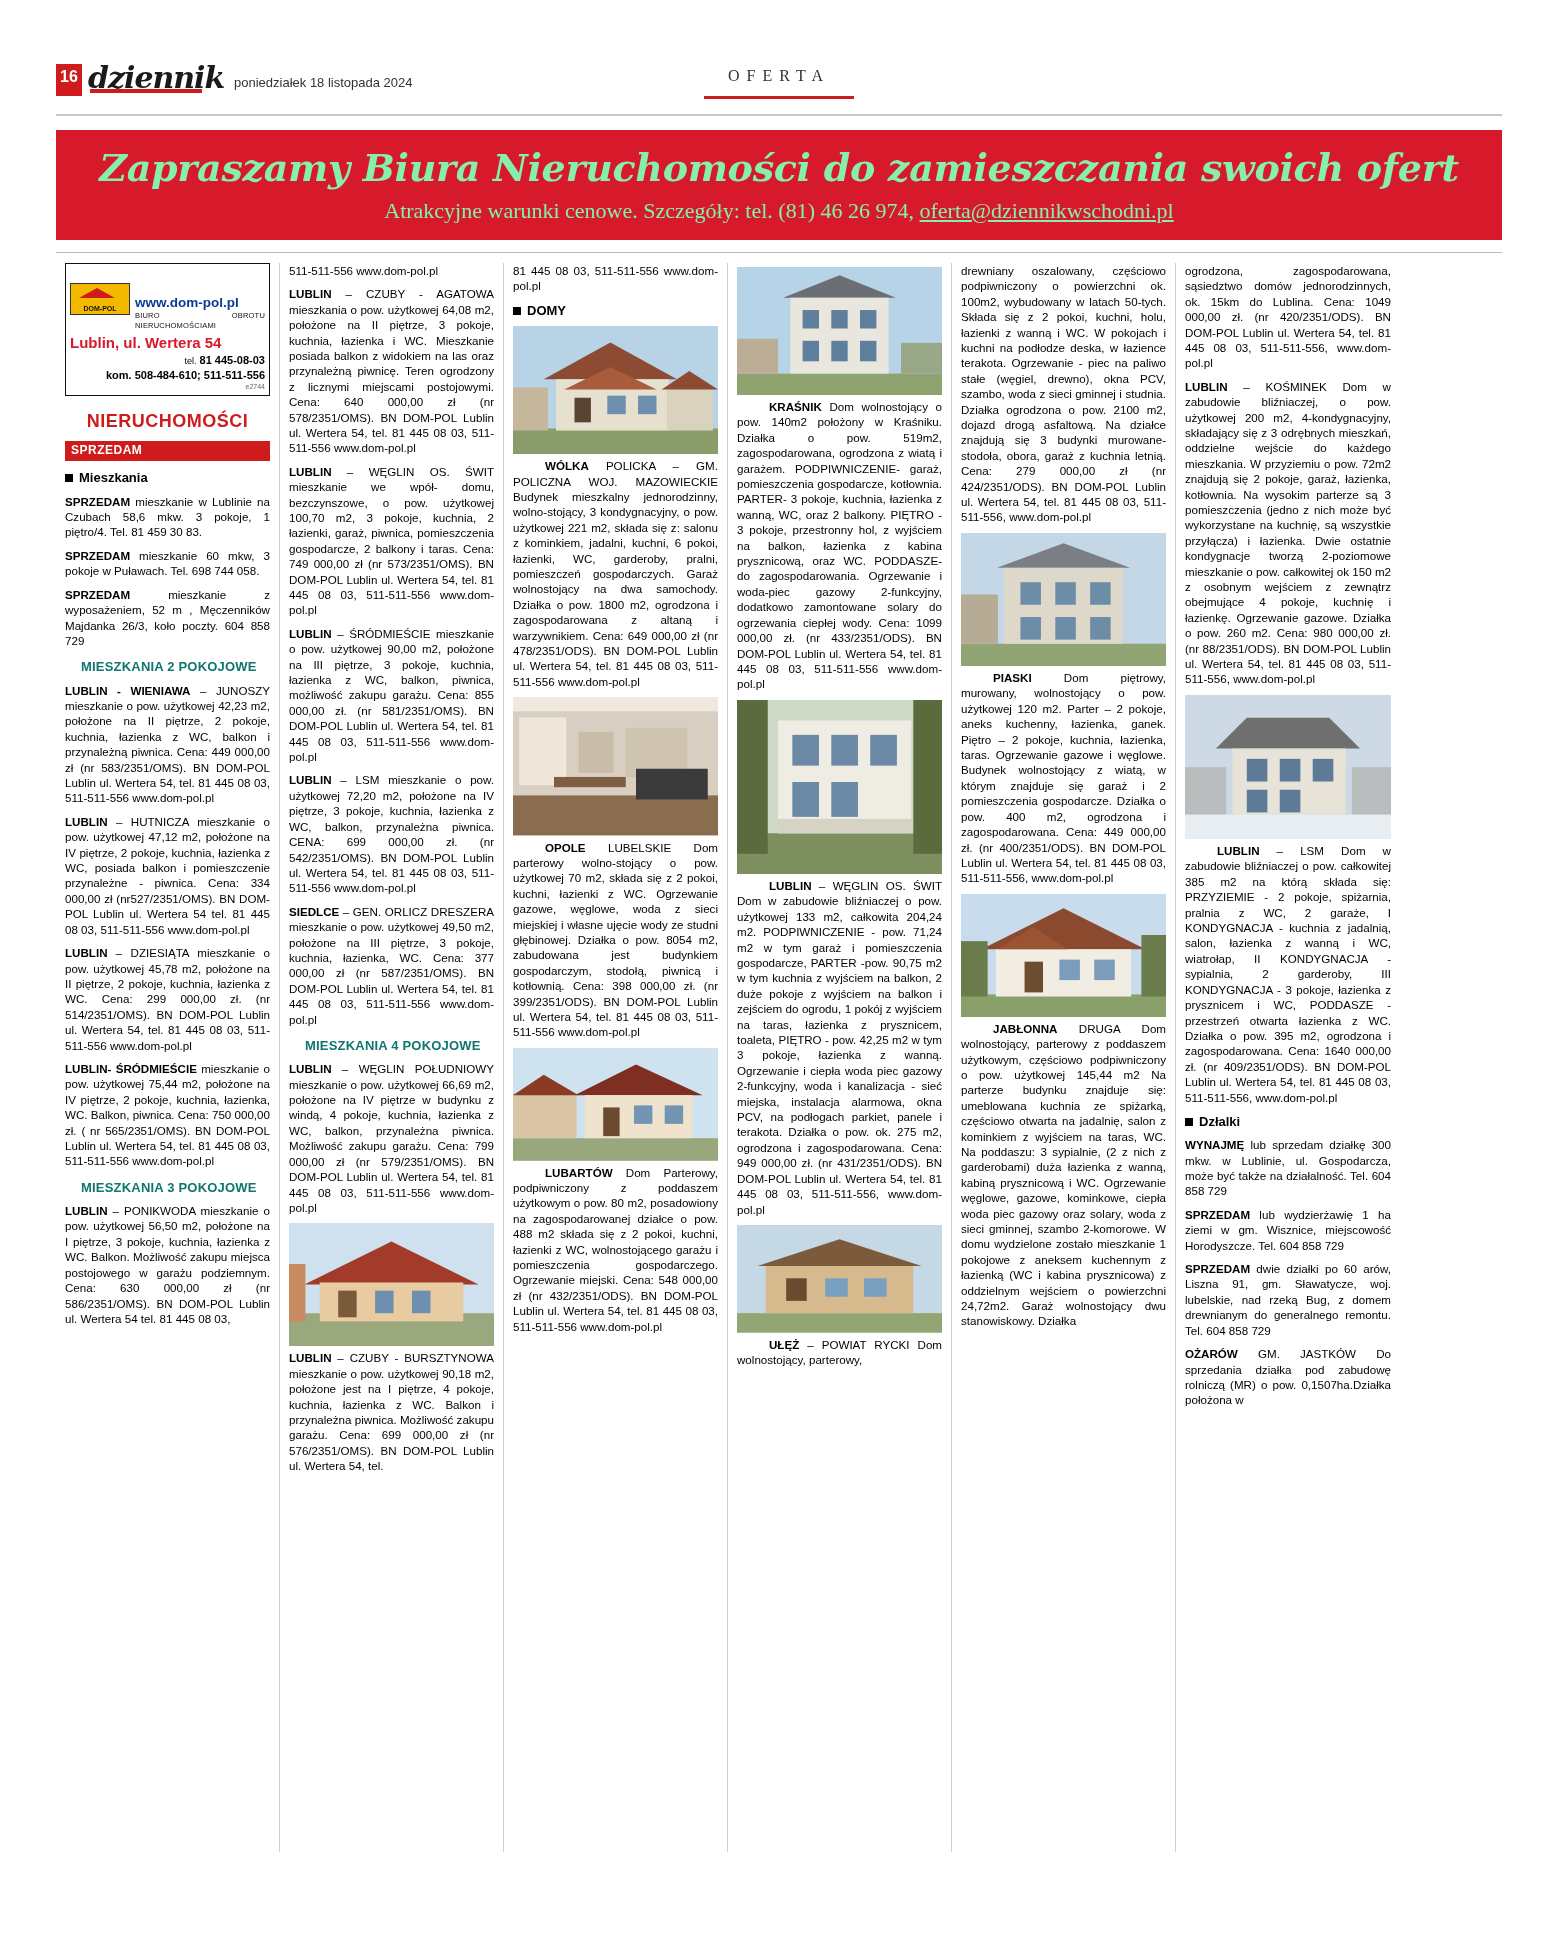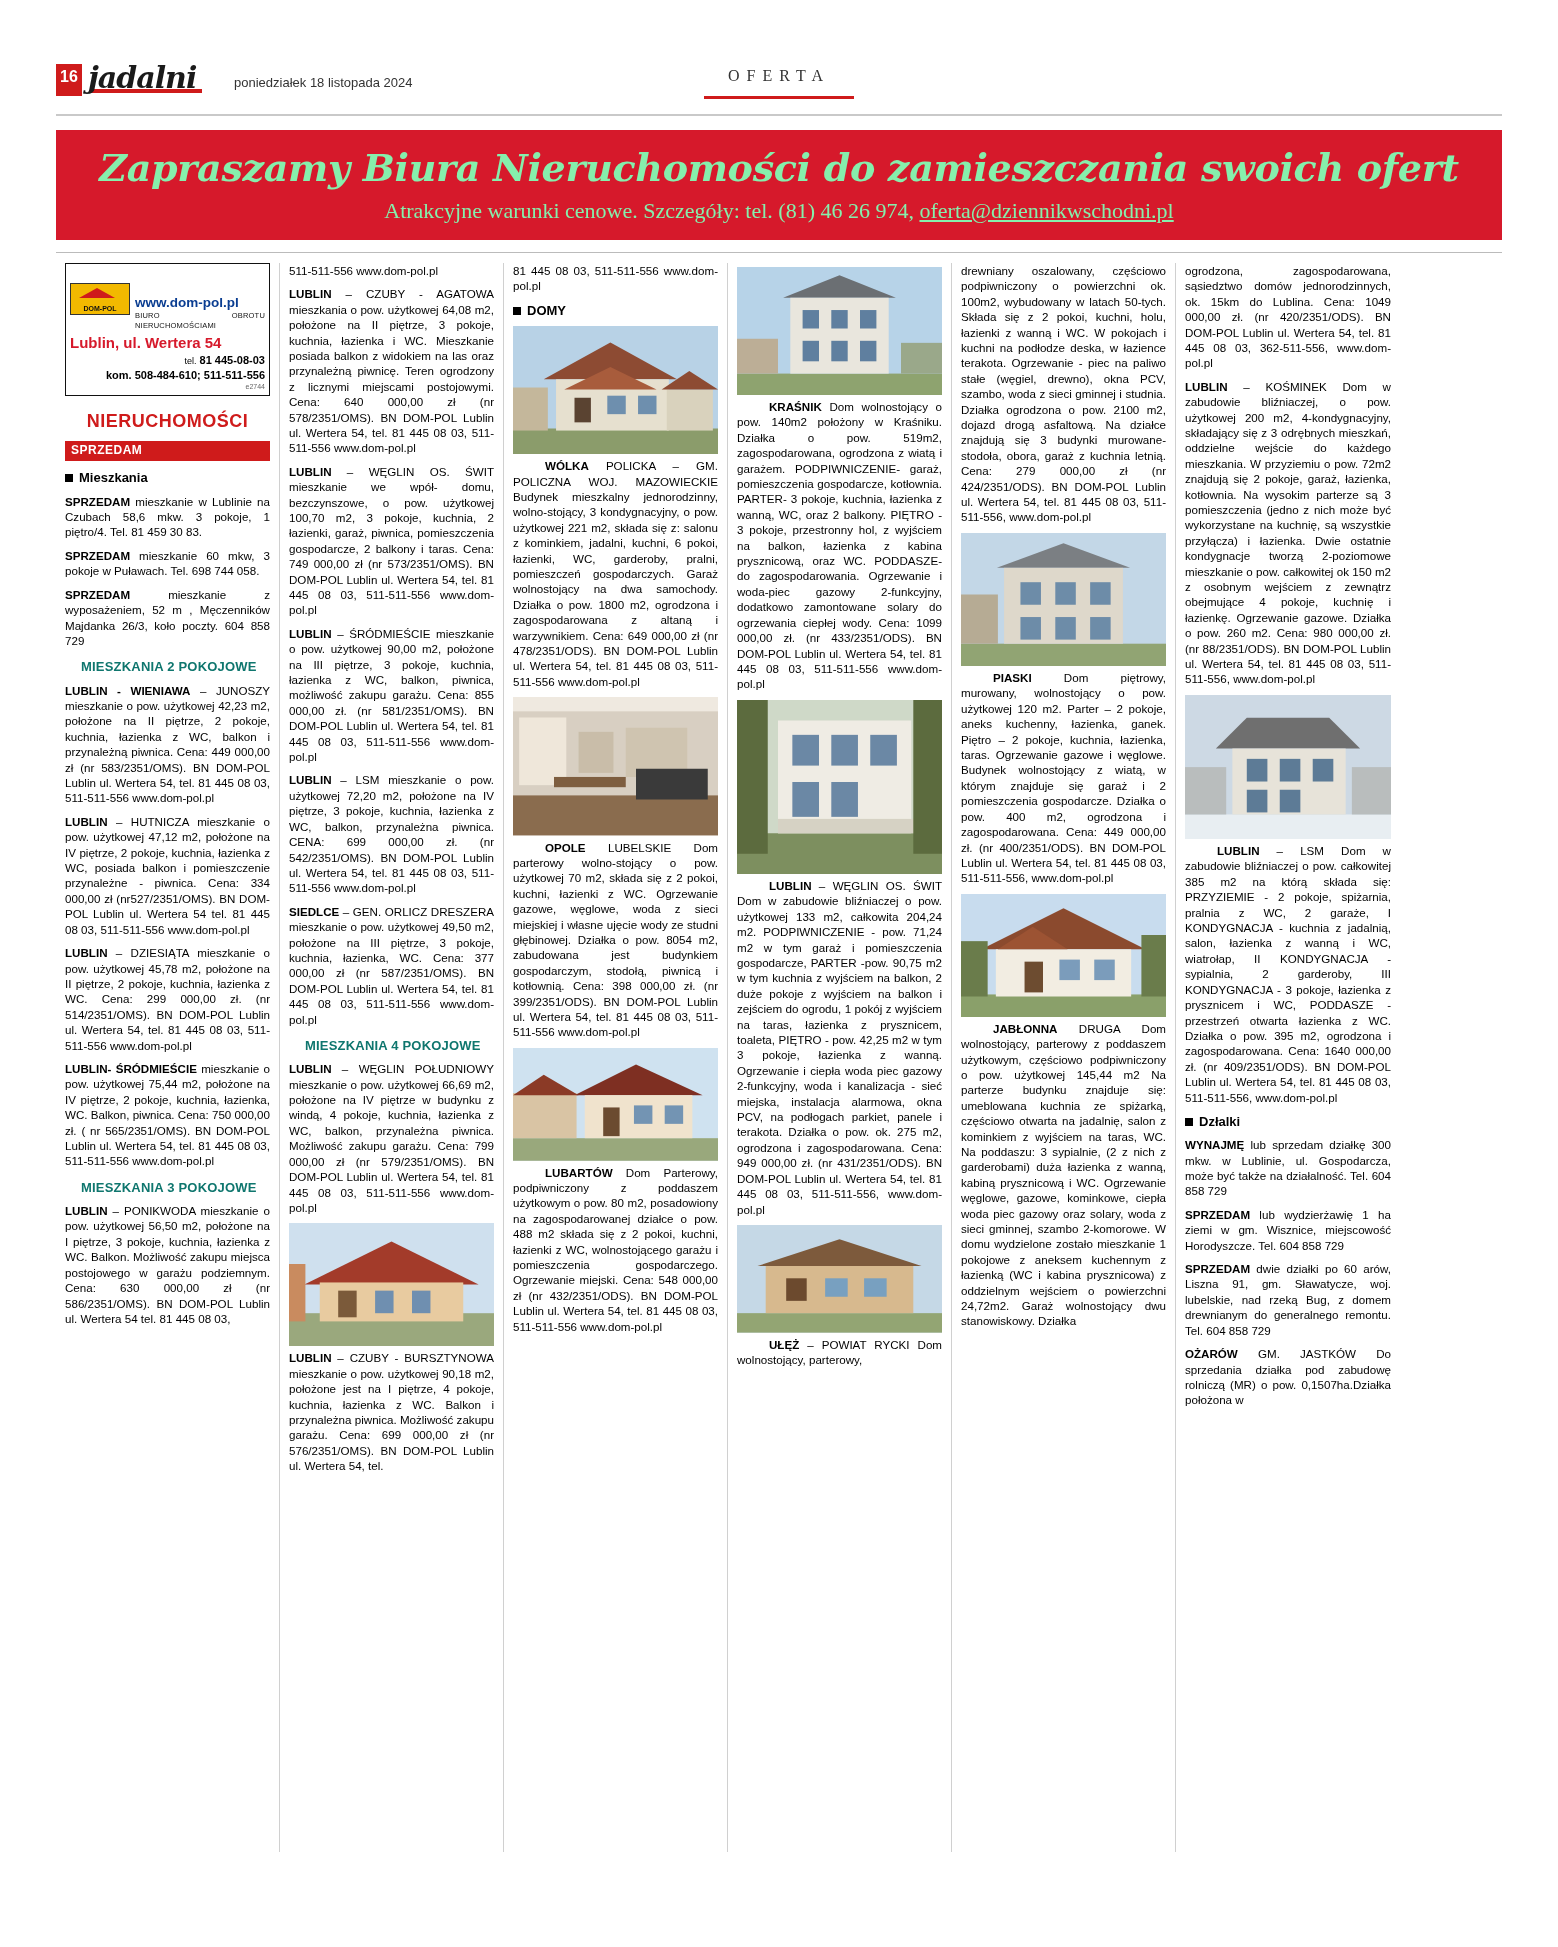--- a/index.html
+++ b/index.html
@@ -265,21 +265,21 @@
 
 </style>
 </head>
 <body>
 
 <div class="page">
 
   <div class="masthead">
     <div class="page-num">16</div>
     <div class="logo">
-      <span>jadalni</span>
+      <span>dziennik</span>
       <span class="logo-underline"></span>
     </div>
     <div class="mast-date">poniedziałek 18 listopada 2024</div>
     <div class="mast-section">OFERTA</div>
     <div class="mast-section-bar"></div>
   </div>
 
   <div class="banner">
     <div class="banner-title">Zapraszamy Biura Nieruchomości do zamieszczania swoich ofert</div>
     <div class="banner-sub">
@@ -521,21 +521,21 @@
           <rect x="176" y="40" width="24" height="60" fill="#6a7c4b"></rect>
         </svg>
       </div>
       <p class="ad">
         <span class="leadcaps">JABŁONNA</span>
         <span>DRUGA Dom wolnostojący, parterowy z poddaszem użytkowym, częściowo podpiwniczony o pow. użytkowej 145,44 m2 Na parterze budynku znajduje się: umeblowana kuchnia ze spiżarką, częściowo otwarta na jadalnię, salon z kominkiem z wyjściem na taras, WC. Na poddaszu: 3 sypialnie, (2 z nich z garderobami) duża łazienka z wanną, kabiną prysznicową i WC. Ogrzewanie węglowe, gazowe, kominkowe, ciepła woda piec gazowy oraz solary, woda z sieci gminnej, szambo 2-komorowe. W domu wydzielone zostało mieszkanie 1 pokojowe z aneksem kuchennym z łazienką (WC i kabina prysznicowa) z oddzielnym wejściem o powierzchni 24,72m2. Garaż wolnostojący dwu stanowiskowy. Działka</span>
       </p>
     </div>
 
     <div class="col">
-      <p class="ad">ogrodzona, zagospodarowana, sąsiedztwo domów jednorodzinnych, ok. 15km do Lublina. Cena: 1049 000,00 zł. (nr 420/2351/ODS). BN DOM-POL Lublin ul. Wertera 54, tel. 81 445 08 03, 362-511-556, www.dom-pol.pl</p>
+      <p class="ad">ogrodzona, zagospodarowana, sąsiedztwo domów jednorodzinnych, ok. 15km do Lublina. Cena: 1049 000,00 zł. (nr 420/2351/ODS). BN DOM-POL Lublin ul. Wertera 54, tel. 81 445 08 03, 511-511-556, www.dom-pol.pl</p>
       <p class="ad"><span class="lead">LUBLIN</span> – KOŚMINEK Dom w zabudowie bliźniaczej, o pow. użytkowej 200 m2, 4-kondygnacyjny, składający się z 3 odrębnych mieszkań, oddzielne wejście do każdego mieszkania. W przyziemiu o pow. 72m2 znajdują się 2 pokoje, garaż, łazienka, kotłownia. Na wysokim parterze są 3 pomieszczenia (jedno z nich może być wykorzystane na kuchnię, są wszystkie przyłącza) i łazienka. Dwie ostatnie kondygnacje tworzą 2-poziomowe mieszkanie o pow. całkowitej ok 150 m2 z osobnym wejściem z zewnątrz obejmujące 4 pokoje, kuchnię i łazienkę. Ogrzewanie gazowe. Działka o pow. 260 m2. Cena: 980 000,00 zł. (nr 88/2351/ODS). BN DOM-POL Lublin ul. Wertera 54,  tel. 81 445 08 03, 511-511-556, www.dom-pol.pl</p>
 
       <div class="photo">
         <svg class="house-svg" viewBox="0 0 200 140" preserveAspectRatio="none">
           <rect x="0" y="0" width="200" height="140" fill="#cdd9e4"></rect>
           <rect x="0" y="116" width="200" height="24" fill="#e8eef2"></rect>
           <polygon points="60,22 140,22 170,52 30,52" fill="#6f6f6f"></polygon>
           <rect x="46" y="52" width="110" height="64" fill="#e7e3d9"></rect>
           <rect x="60" y="62" width="20" height="22" fill="#5d7b96"></rect>
           <rect x="92" y="62" width="20" height="22" fill="#5d7b96"></rect>

